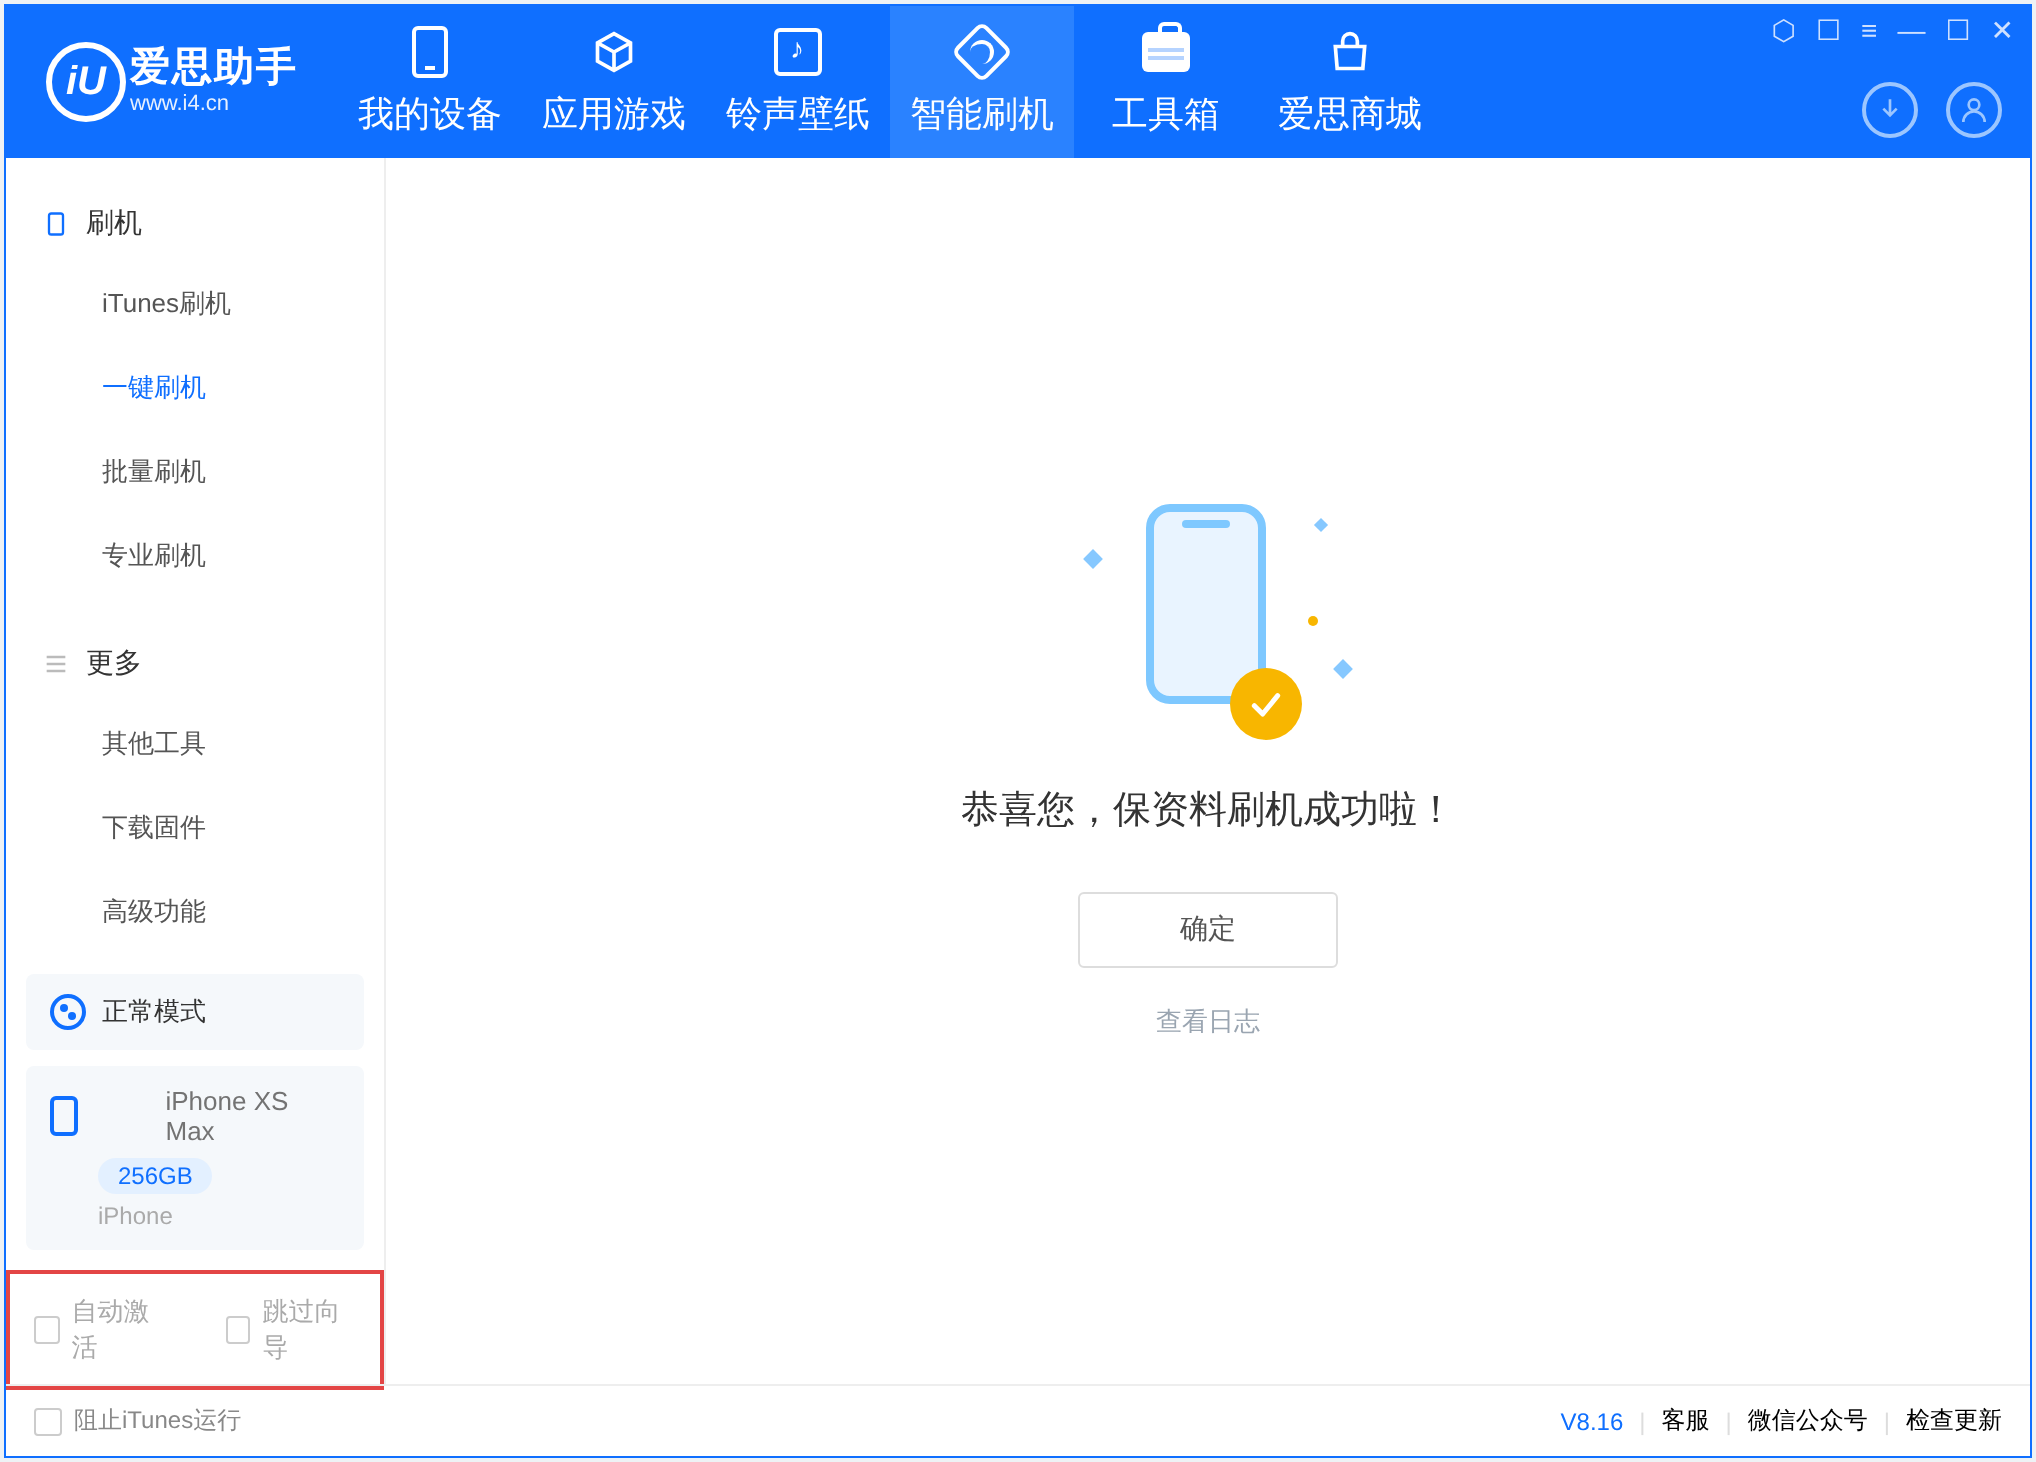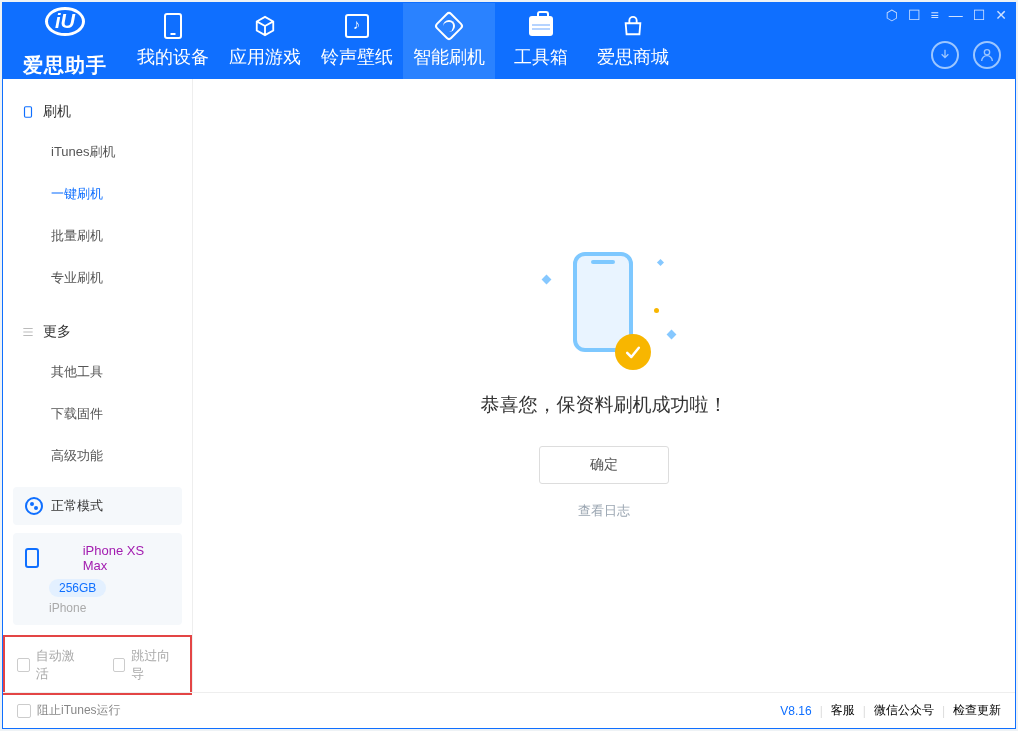--- a/index.html
+++ b/index.html
@@ -1,20 +1,20 @@
 <!DOCTYPE html>
 <html><head>
 <meta charset="utf-8">
 <style>
   * { box-sizing: border-box; margin: 0; padding: 0; }
   body { font-family: "Microsoft YaHei", Arial, sans-serif; font-size: 13px; color: #333; background: #eef2f5; width: 1018px; height: 731px; overflow: hidden; }
   .window { width: 1014px; height: 727px; margin: 2px; border: 1px solid #0f6fff; background: #fff; display: flex; flex-direction: column; }
   
   .header { height: 76px; background: #0f6fff; display: flex; align-items: stretch; color: #fff; position: relative; }
-  .logo-area { display: flex; align-items: center; padding: 4px 20px; gap: 17px; flex-direction: column; }
+  .logo-area { display: flex; align-items: center; padding: 4px 20px; gap: 2px; }
   .logo-circle { width: 40px; height: 40px; border: 3px solid #fff; border-radius: 50%; display: flex; align-items: center; justify-content: center; font-weight: bold; font-size: 20px; font-style: italic; }
   .logo-text { display: flex; flex-direction: column; line-height: 1.2; }
   .logo-text .title { font-size: 20px; font-weight: bold; letter-spacing: 1px; }
   .logo-text .sub { font-size: 11px; opacity: .9; }
   .tabs { display: flex; }
   .tab { width: 92px; display: flex; flex-direction: column; align-items: center; justify-content: center; gap: 6px; cursor: pointer; font-size: 18px; }
   .tab.active { background: #2a82ff; }
   .tab-icon { width: 26px; height: 26px; display: flex; align-items: center; justify-content: center; }
   .titlebar-controls { position: absolute; top: 4px; right: 8px; display: flex; gap: 10px; color: #cfe1ff; }
   .titlebar-controls span { cursor: pointer; font-size: 14px; }
@@ -28,21 +28,21 @@
   .nav-item { padding: 12px 20px 12px 48px; color: #555; cursor: pointer; font-size: 13px; }
   .nav-item.active { color: #0f6fff; }
   .device-boxes { margin-top: auto; padding: 10px; display: flex; flex-direction: column; gap: 8px; }
   .mode-box, .device-box { background: #f5f8fb; border-radius: 4px; padding: 10px 12px; }
   .mode-box { display: flex; align-items: center; gap: 8px; color: #333; font-size: 13px; }
   .mode-icon { width: 18px; height: 18px; border: 2px solid #0f6fff; border-radius: 50%; position: relative; }
   .mode-icon::before, .mode-icon::after { content: ""; position: absolute; background: #0f6fff; border-radius: 50%; }
   .mode-icon::before { width: 4px; height: 4px; top: 3px; left: 3px; }
   .mode-icon::after { width: 4px; height: 4px; bottom: 3px; right: 3px; }
   .device-box .device-row { display: flex; align-items: center; gap: 8px; }
-  .device-box .name { color: #a21caf; font-weight: 500; font-size: 13px; padding-left: 36px; }
+  .device-box .name { color: #737373; font-weight: 500; font-size: 13px; padding-left: 36px; }
   .device-box .badge { display: inline-block; background: #e3f0ff; color: #0f6fff; border-radius: 12px; padding: 2px 10px; margin: 6px 0 4px 24px; font-size: 12px; }
   .device-box .type { color: #aaa; font-size: 12px; margin-left: 24px; }
   .phone-mini { width: 14px; height: 20px; border: 2px solid #0f6fff; border-radius: 3px; position: relative; }
   .checkbox-row { border: 2px solid #e34545; padding: 10px 12px; display: flex; align-items: center; gap: 30px; color: #aaa; font-size: 13px; }
   .cb { display: flex; align-items: center; gap: 6px; cursor: pointer; }
   .cb-box { width: 14px; height: 14px; border: 1px solid #ccc; border-radius: 2px; }
   
   .main { flex: 1; display: flex; flex-direction: column; align-items: center; justify-content: center; position: relative; }
   .illustration { width: 150px; height: 110px; position: relative; margin-bottom: 30px; }
   .phone-shape { position: absolute; left: 44px; top: 0; width: 60px; height: 100px; border: 4px solid #7ec8ff; border-radius: 12px; background: #e9f4ff; }

